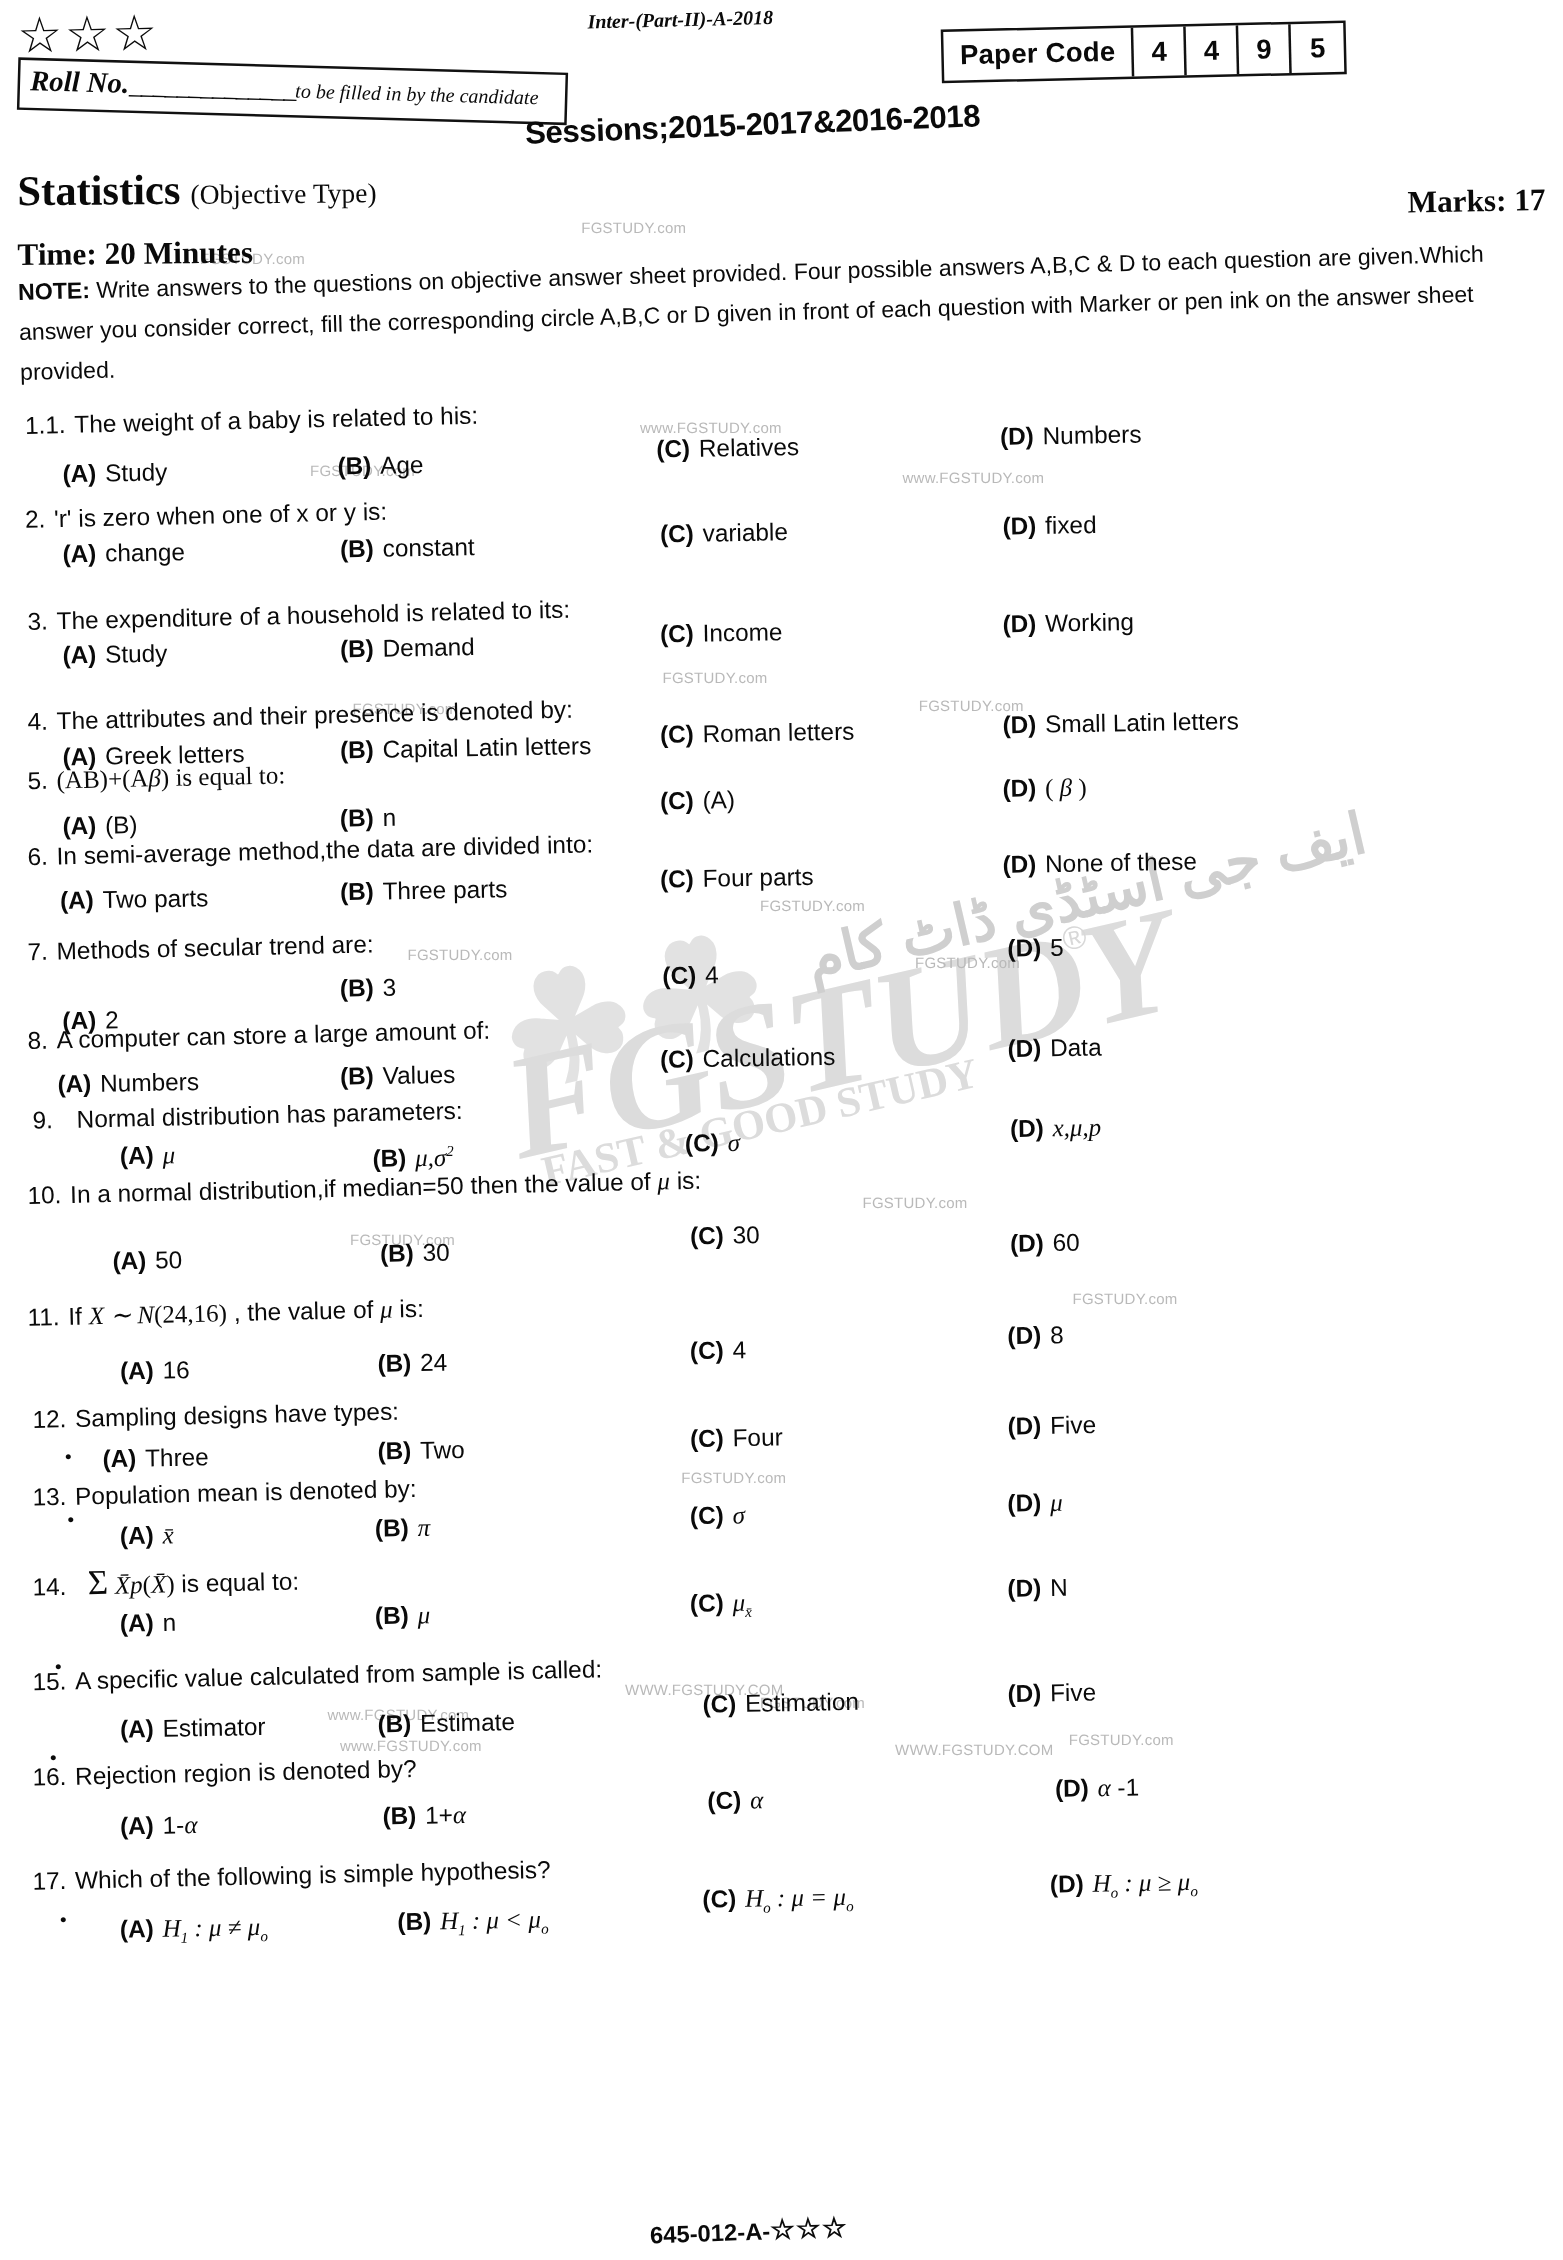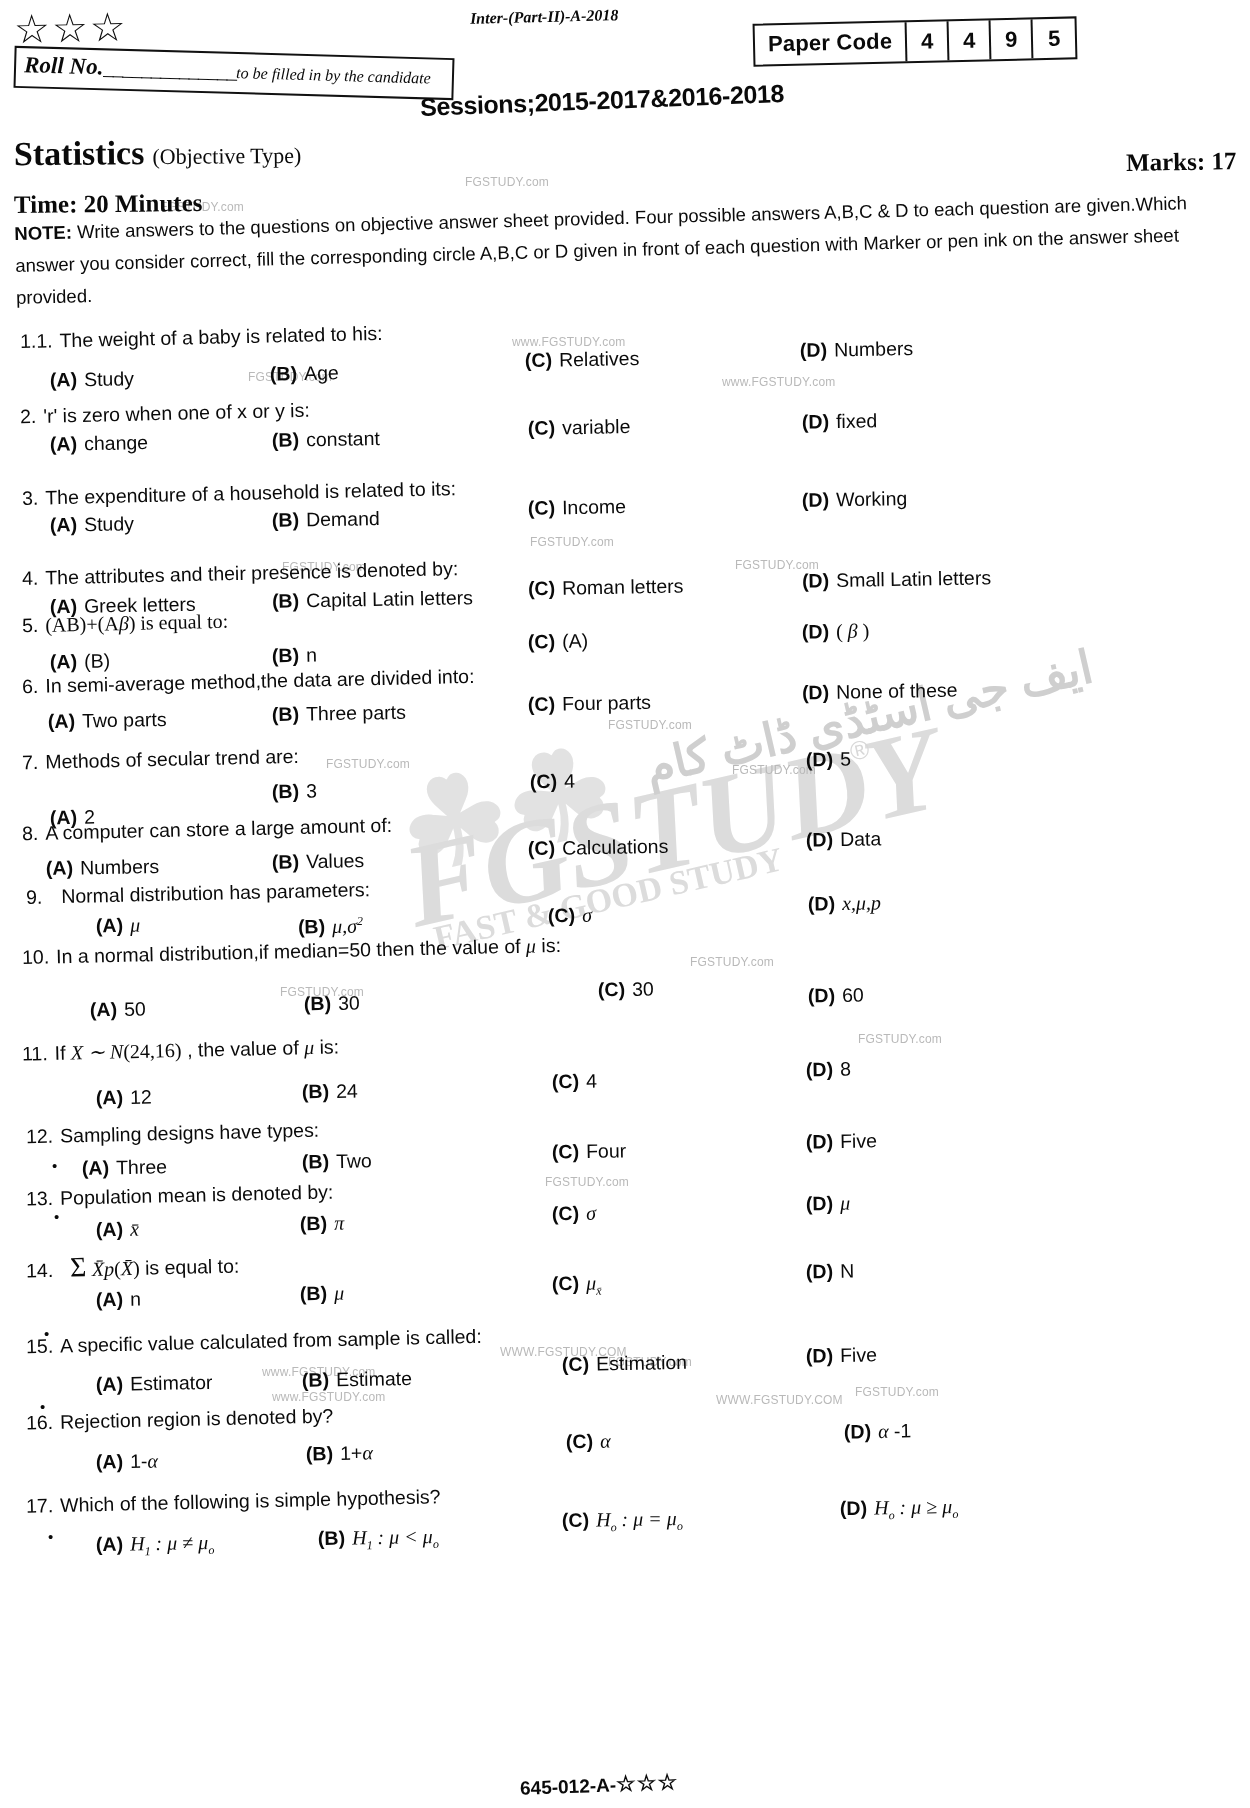--- a/index.html
+++ b/index.html
@@ -390,34 +390,34 @@
   <div class="qblock" style="top:940px;">
     <div class="qtext" style="left:22px; top:0px; transform:rotate(-1.3deg);">
       <span class="qnum">10.</span><span>In a normal distribution,if median=50 then the value of <span class="mth">μ</span> is:</span>
     </div>
     <div class="opt" style="left:90px; top:58px; transform:rotate(-1deg);">
       <span class="lt">(A)</span><span>50</span>
     </div>
     <div class="opt" style="left:304px; top:52px; transform:rotate(-1deg);">
       <span class="lt">(B)</span><span>30</span>
     </div>
-    <div class="opt" style="left:552px; top:38px; transform:rotate(-1deg);margin-left:46px;">
+    <div class="opt" style="left:552px; top:38px; transform:rotate(-1deg);">
       <span class="lt">(C)</span><span>30</span>
     </div>
     <div class="opt" style="left:808px; top:44px; transform:rotate(-1deg);">
       <span class="lt">(D)</span><span>60</span>
     </div>
   </div>
 
   <div class="qblock" style="top:1038px;">
     <div class="qtext" style="left:22px; top:0px; transform:rotate(-1.3deg);">
       <span class="qnum">11.</span><span>If <span class="mth">X ∼ N</span><span class="mthn">(24,16)</span> , the value of <span class="mth">μ</span> is:</span>
     </div>
     <div class="opt" style="left:96px; top:48px; transform:rotate(-1deg);">
-      <span class="lt">(A)</span><span>12</span>
+      <span class="lt">(A)</span><span>16</span>
     </div>
     <div class="opt" style="left:302px; top:42px; transform:rotate(-1deg);">
       <span class="lt">(B)</span><span>24</span>
     </div>
     <div class="opt" style="left:552px; top:32px; transform:rotate(-1deg);">
       <span class="lt">(C)</span><span>4</span>
     </div>
     <div class="opt" style="left:806px; top:20px; transform:rotate(-1deg);">
       <span class="lt">(D)</span><span>8</span>
     </div>

